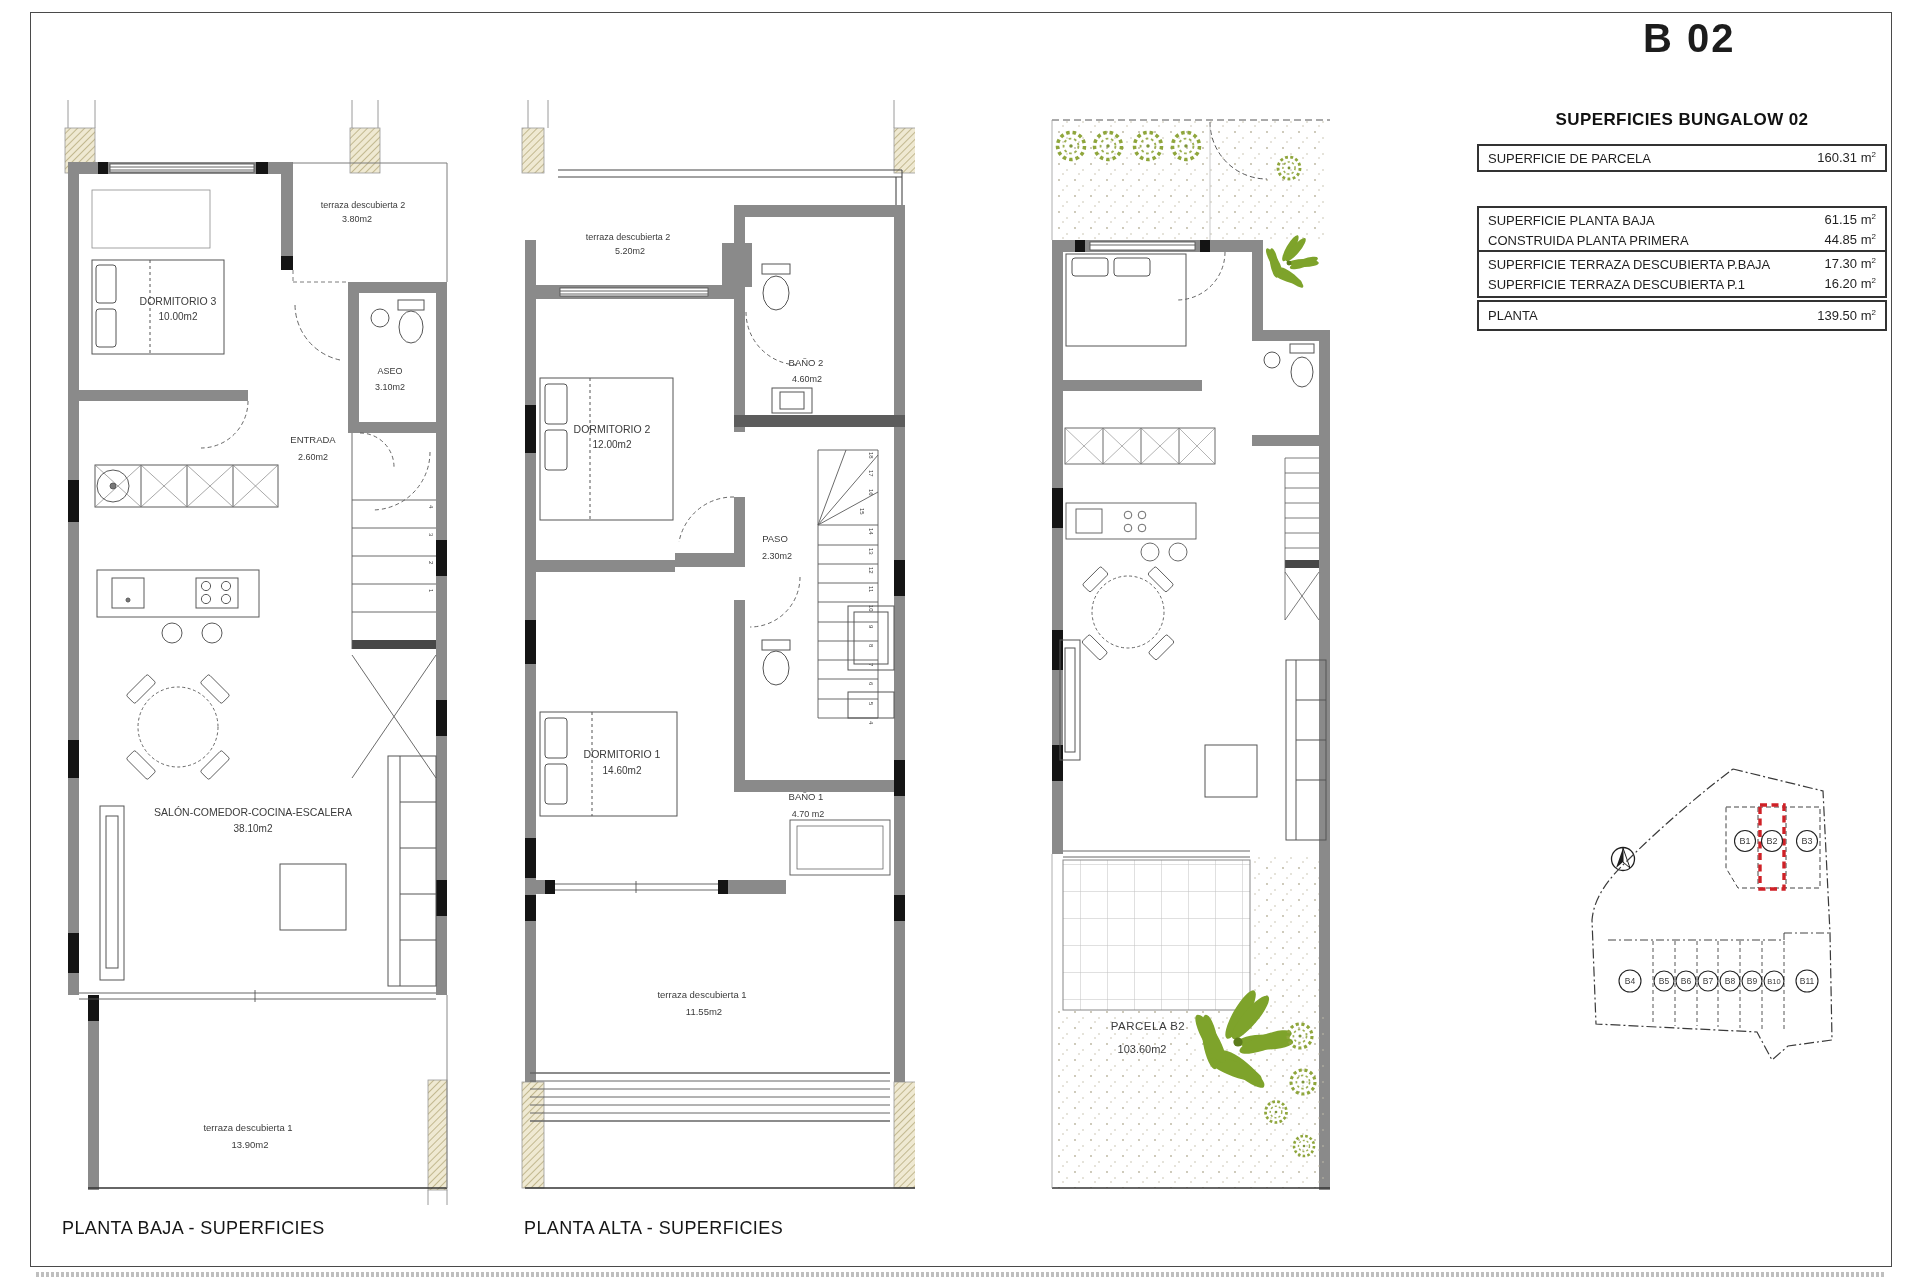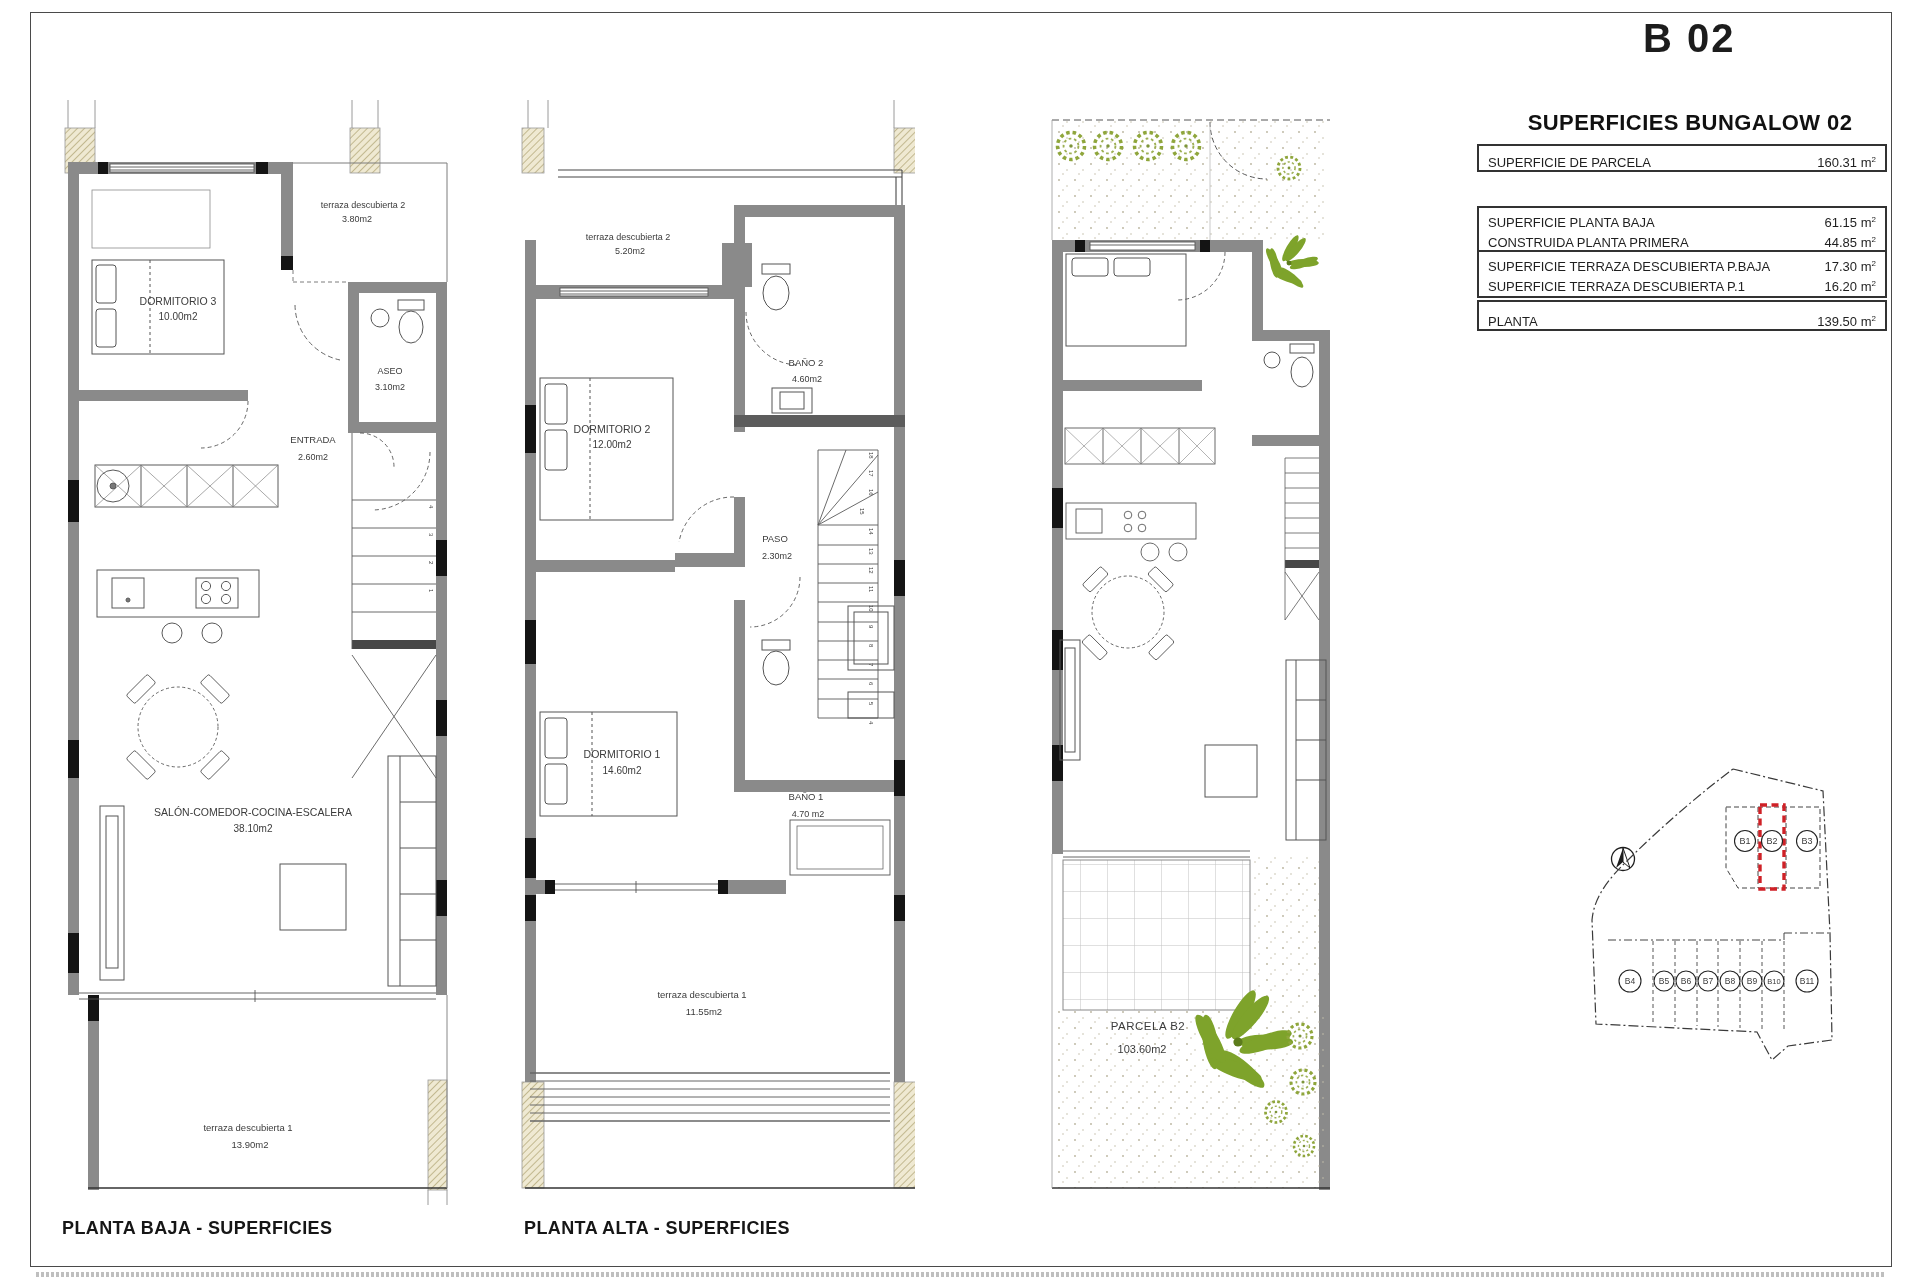--- a/index.html
+++ b/index.html
@@ -2,31 +2,31 @@
 <html><head>
 <meta charset="utf-8">
 <style>
   html,body{margin:0;padding:0;background:#e8e8e8}
   #sheet{position:relative;width:1920px;height:1280px;background:#ffffff;
          font-family:"Liberation Sans",sans-serif;overflow:hidden}
   .frame{position:absolute;left:30px;top:12px;width:1862px;height:1255px;
          border:1.5px solid #4a4a4a;box-sizing:border-box;pointer-events:none}
   .sheet-title{position:absolute;left:1643px;top:16px;font-size:40px;letter-spacing:2px;
          color:#1c1c1c;font-weight:700}
-  .caption{position:absolute;top:1218px;font-size:18px;font-weight:700;color:#161616;
+  .caption{position:absolute;top:1218px;font-size:18px;font-weight:400;color:#161616;
          letter-spacing:.4px}
   .cap-baja{left:62px}
   .cap-alta{left:524px}
   
   .surf{position:absolute;left:1477px;top:0;width:410px;color:#222}
-  .surf .hd{position:absolute;top:110px;left:8px;width:100%;text-align:center;
-        font-weight:700;font-size:22px;letter-spacing:.4px;color:#111}
+  .surf .hd{position:absolute;top:110px;left:0;width:100%;text-align:center;
+        font-weight:700;font-size:17px;letter-spacing:.4px;color:#111}
   .box{position:absolute;left:0;width:100%;border:2px solid #323232;
         box-sizing:border-box;background:#fff}
-  .trow{display:flex;justify-content:space-between;align-items:flex-end;
+  .trow{display:flex;justify-content:space-between;align-items:center;
         padding:0 9px;font-size:13px;color:#1f1f1f}
   .h24{height:24px}.h27{height:27px}.ml{height:20px}
   .bt{border-top:2px solid #323232}
   .val sup{font-size:8px}
   .pads{padding-top:2px;padding-bottom:2px}
   
   svg text{font-family:"Liberation Sans",sans-serif;fill:#3b3b3b}
   .microtext{position:absolute;left:36px;top:1272px;width:1850px;height:5px;opacity:.55;
      background:repeating-linear-gradient(90deg,#8a8a8a 0 3px,transparent 3px 5px)}
 </style>

